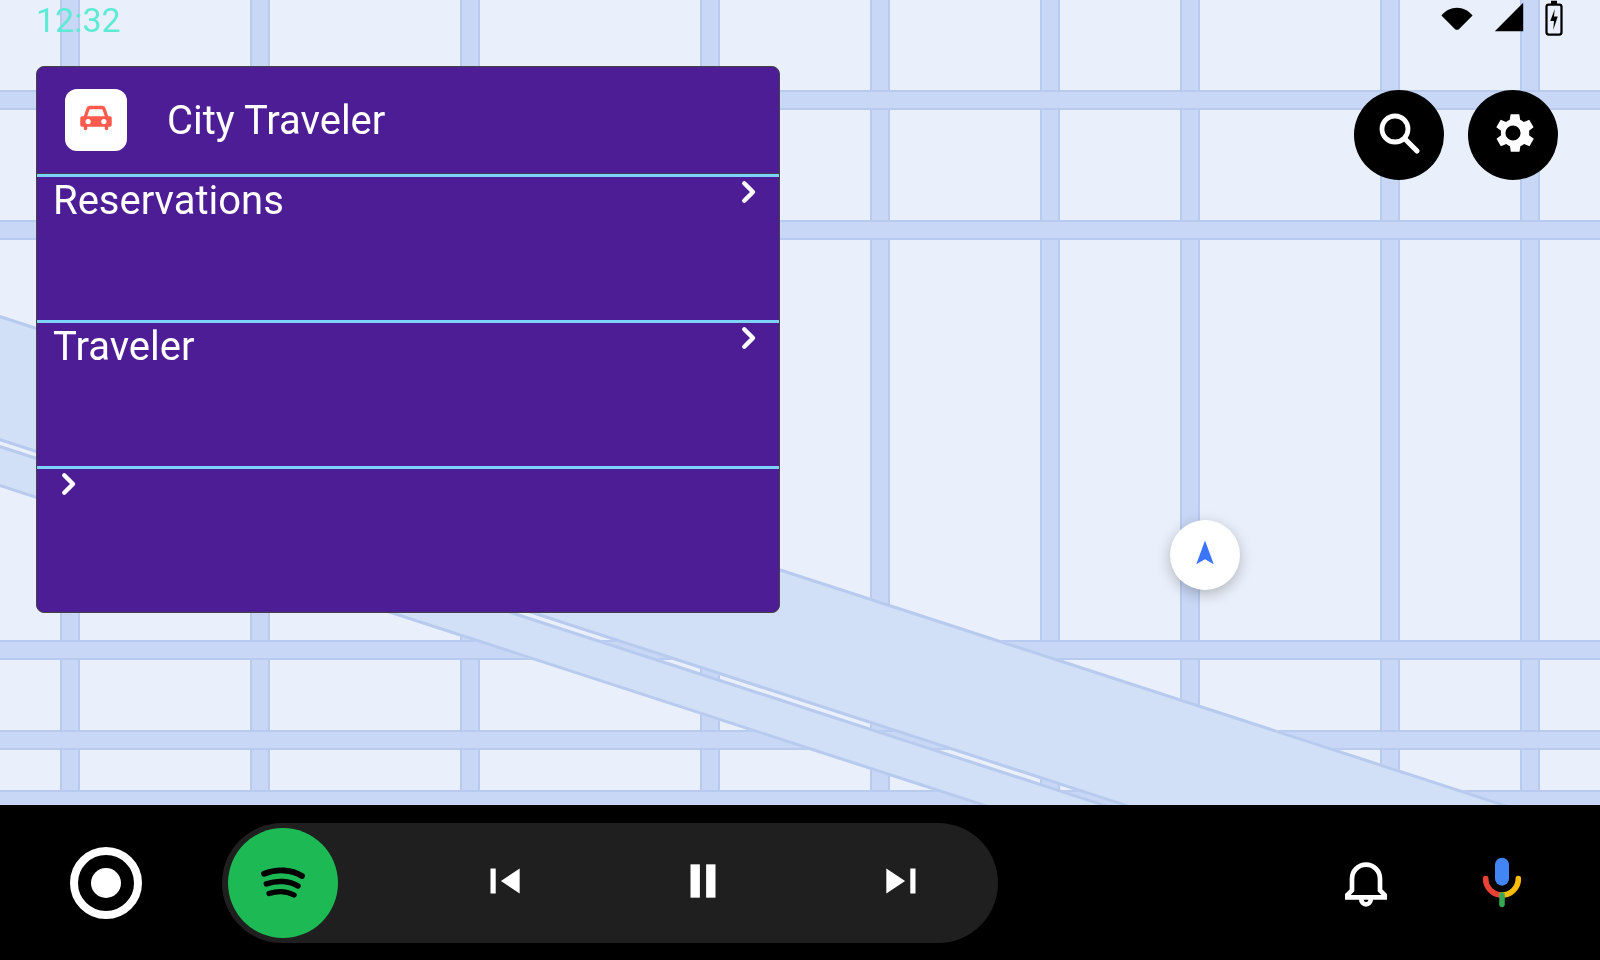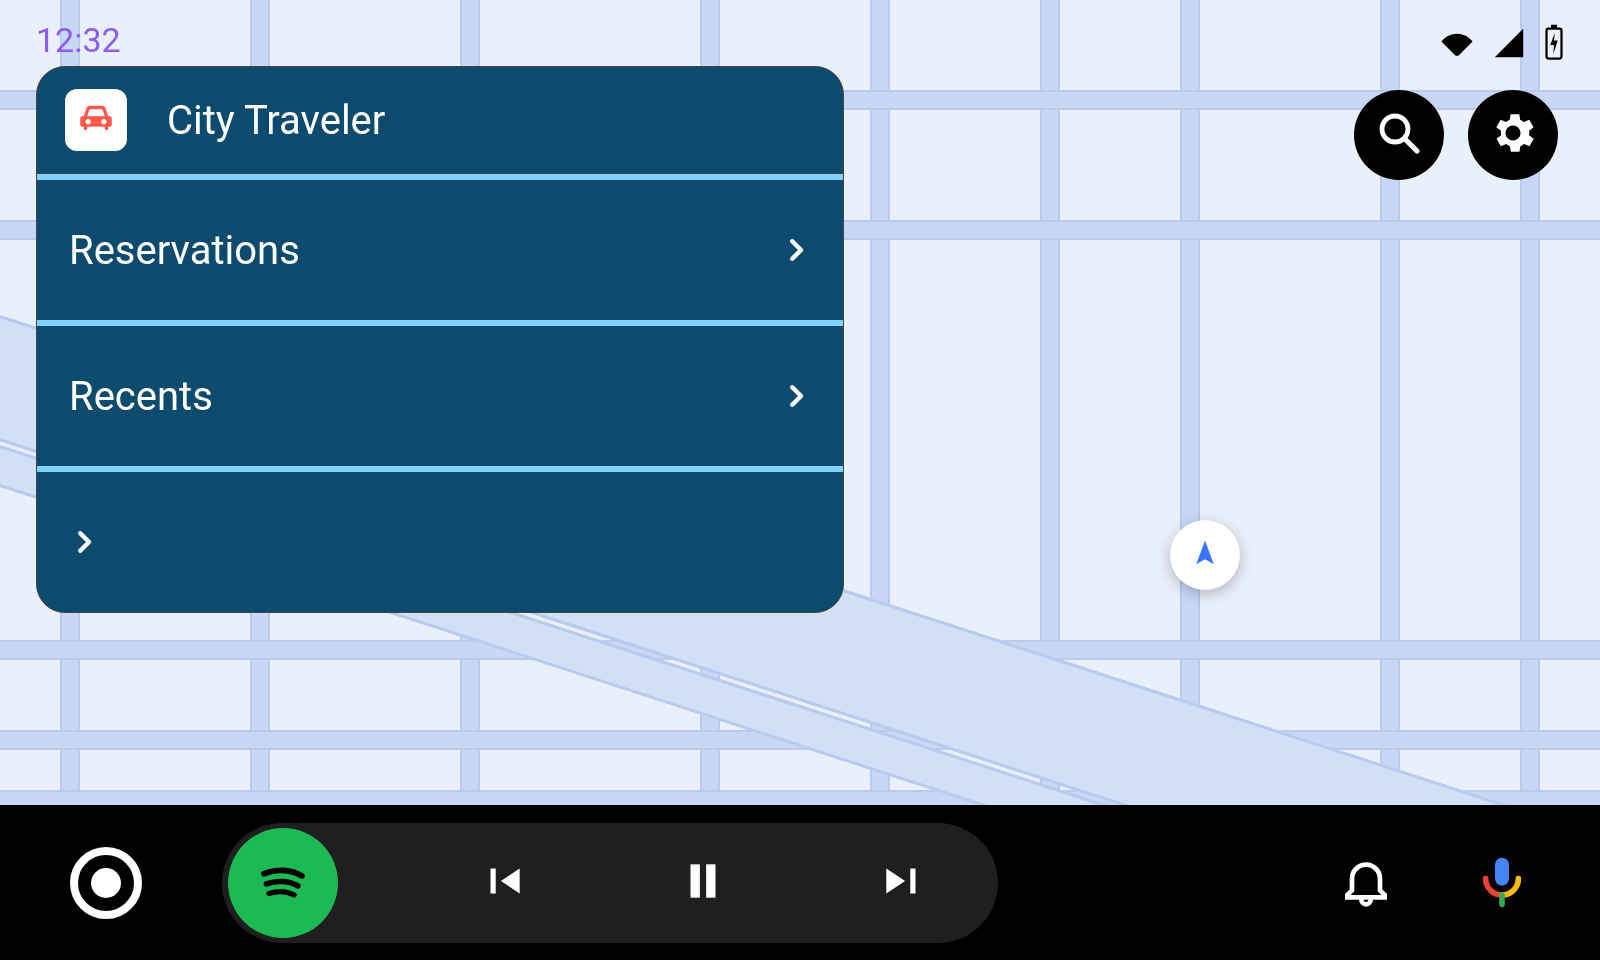--- a/index.html
+++ b/index.html
@@ -51,37 +51,37 @@
     border-bottom: 3px solid #b8cbef;
     transform-origin: 0 0;
   }
 
   
   .statusbar {
     position: absolute;
     top: 0; left: 0; right: 0;
     height: 60px;
     display: flex;
-    align-items: flex-end;
+    align-items: flex-start;
     padding: 0 36px;
-    color: #8b5cf6;
+    color: #5eead4;
     font-size: 34px;
     font-weight: 400;
   }
   .statusbar .spacer { flex: 1; }
   .statusbar .sys-icon { margin-left: 18px; display:inline-flex; align-items:center; }
 
   
   .panel {
     position: absolute;
     left: 36px;
     top: 66px;
-    width: 808px;
-    background: #0c4a6e;
-    border-radius: 29px;
+    width: 744px;
+    background: #4c1d95;
+    border-radius: 8px;
     color: #fff;
     overflow: hidden;
     border: 1px solid #444;
   }
   .panel-header {
     display: flex;
     align-items: center;
     padding: 22px 28px;
     border-bottom: 1px solid #444;
   }
@@ -91,24 +91,23 @@
     border-radius: 12px;
     display: flex; align-items: center; justify-content: center;
     margin-right: 40px;
   }
   .panel-title {
     font-size: 40px;
     font-weight: 400;
   }
   .menu-item {
     display: flex;
-    align-items: center;
-    padding: 0 32px;
+    padding: 0 16px;
     height: 146px;
-    border-top: 6px solid #7dd3fc;
+    border-top: 3px solid #7dd3fc;
     font-size: 40px;
     cursor: pointer;
   }
   .menu-item:first-of-type { border-top: none; }
   .menu-item .label { flex: 1; }
   .chev { display:inline-flex; }
 
   
   .fab-row {
     position: absolute;
@@ -270,21 +269,21 @@
 
     <div class="menu-item">
       <span class="label">Reservations</span>
       <span class="chev">
         <svg width="30" height="30" viewBox="0 0 24 24">
             <path fill="none" stroke="#fff" stroke-width="3.5" stroke-linecap="round" stroke-linejoin="round" d="M9 5l7 7-7 7"></path>
           </svg>
       </span>
     </div>
     <div class="menu-item">
-      <span class="label">Recents</span>
+      <span class="label">Traveler</span>
       <span class="chev">
         <svg width="30" height="30" viewBox="0 0 24 24">
             <path fill="none" stroke="#fff" stroke-width="3.5" stroke-linecap="round" stroke-linejoin="round" d="M9 5l7 7-7 7"></path>
           </svg>
       </span>
     </div>
     <div class="menu-item">
       <span class="chev">
         <svg width="30" height="30" viewBox="0 0 24 24">
             <path fill="none" stroke="#fff" stroke-width="3.5" stroke-linecap="round" stroke-linejoin="round" d="M9 5l7 7-7 7"></path>

